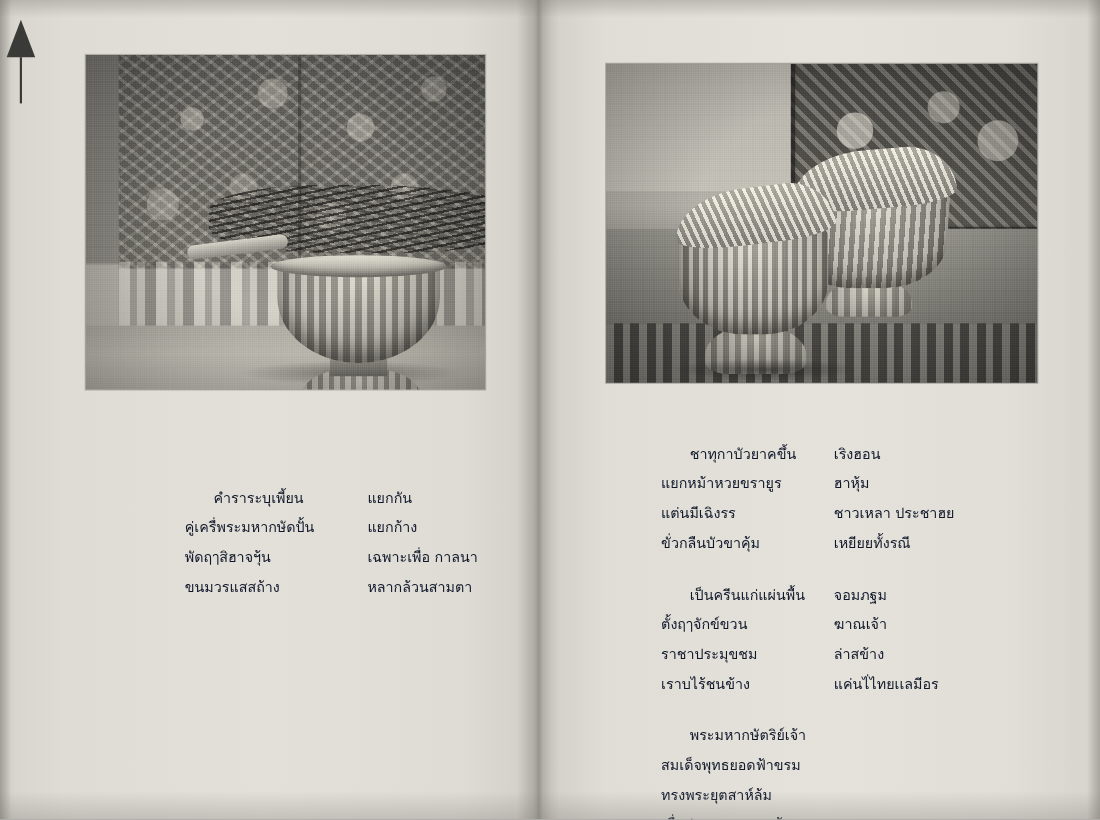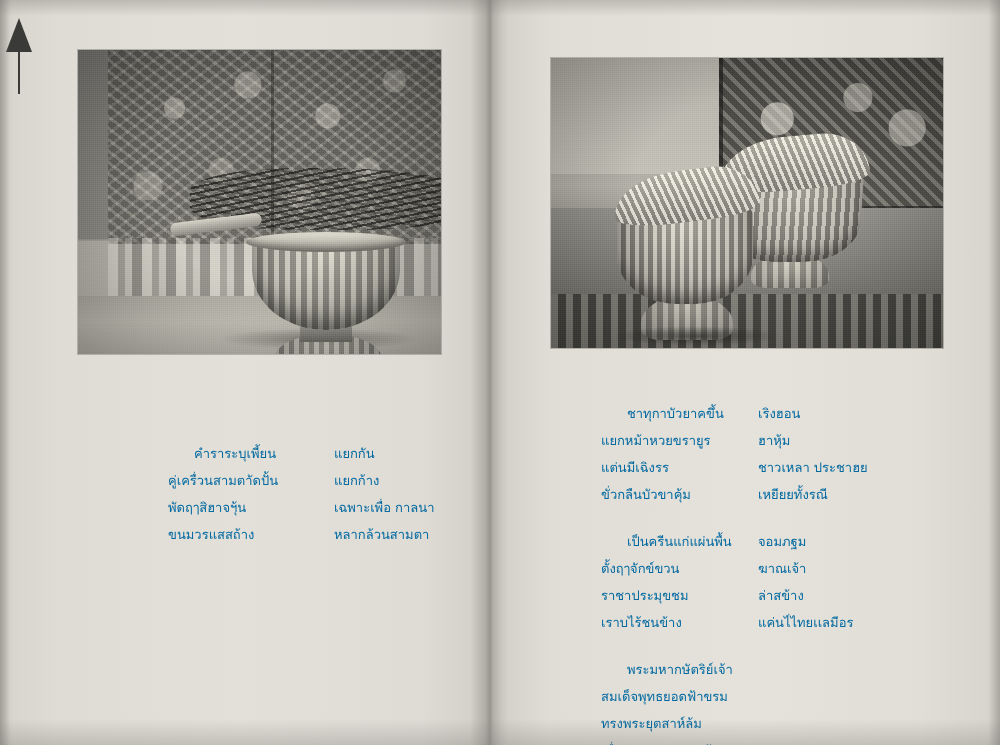--- a/index.html
+++ b/index.html
@@ -278,21 +278,21 @@
   .rp-shadow {
     position: absolute; left: 60px; top: 268px; width: 170px; height: 20px;
     background: radial-gradient(ellipse at 50% 50%, rgba(30,29,27,0.55), rgba(30,29,27,0) 70%);
   }
 
   
   .text-block { position: absolute; }
   .verse-line {
     font-size: 13px;
     line-height: 27px;
-    color: #0369a1;
+    color: #0f172a;
     white-space: nowrap;
     font-family: "DejaVu Sans", sans-serif;
   }
   .verse-line.indent { padding-left: 26px; }
   .stanza { margin-bottom: 20px; }
   .col-a { position: absolute; }
   .col-b { position: absolute; }
 
   
   #left-col-a { left: 168px; top: 440px; }
@@ -346,21 +346,21 @@
     <div class="rp-vessel" id="rp-front-body"></div>
     <div class="rp-lid" id="rp-front-lid"></div>
     <div class="rp-shadow"></div>
     <div class="grain"></div>
     <div class="vignette"></div>
   </div>
 
   <div class="text-block col-a" id="left-col-a">
     <div class="stanza">
       <div class="verse-line indent">คำราระบุเพี้ยน</div>
-      <div class="verse-line">คู่เครื่วนสามตาัดปั้น</div>
+      <div class="verse-line">คู่เครื่พระมหากษัดปั้น</div>
       <div class="verse-line">พัดฤๅสิฮาจฯุ้น</div>
       <div class="verse-line">ขนมวรแสสถ้าง</div>
     </div>
   </div>
 
   <div class="text-block col-b" id="left-col-b">
     <div class="stanza">
       <div class="verse-line">แยกกัน</div>
       <div class="verse-line">แยกก้าง</div>
       <div class="verse-line">เฉพาะเพื่อ กาลนา</div>

